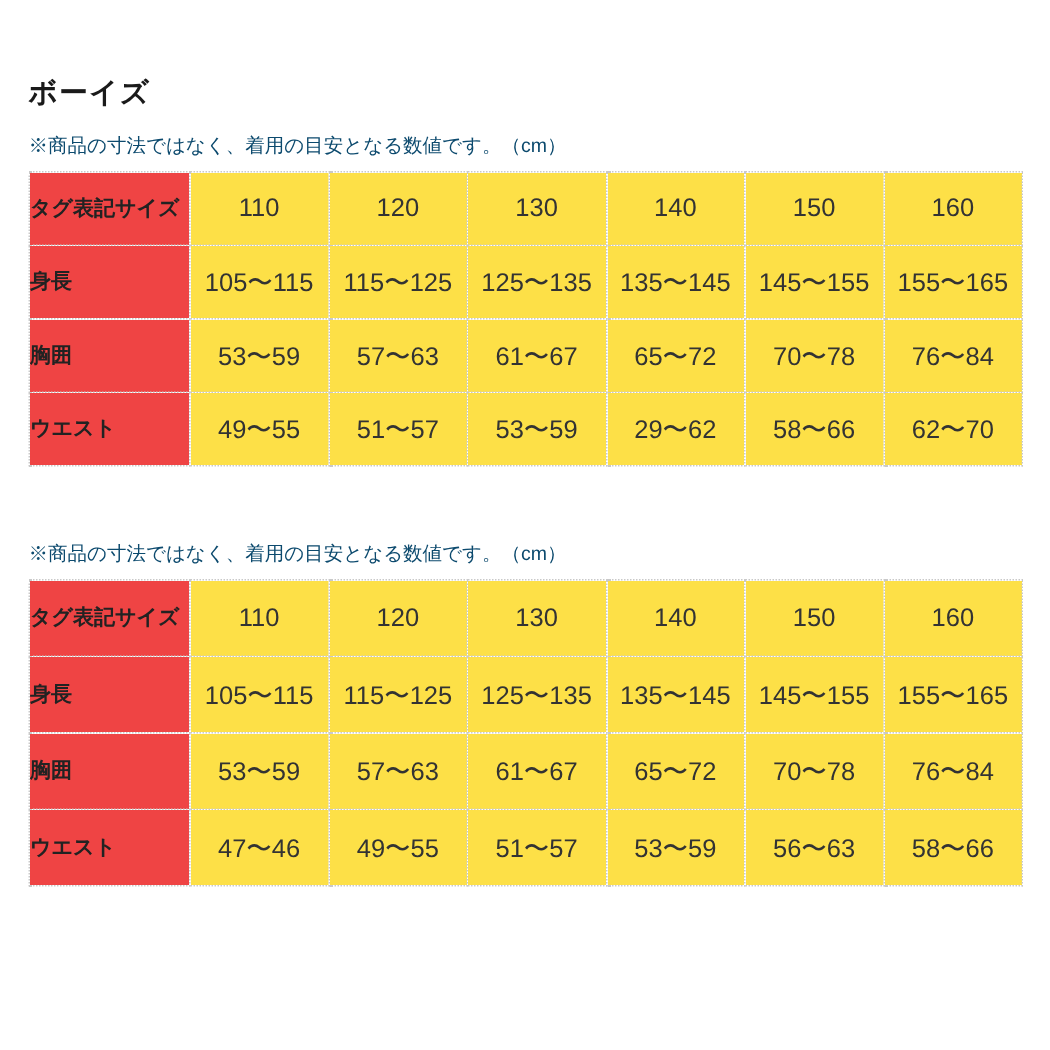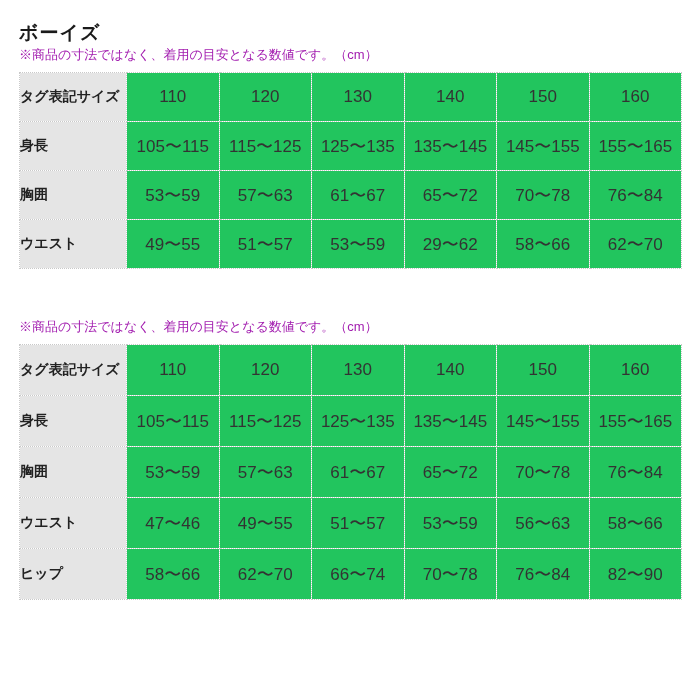--- a/index.html
+++ b/index.html
@@ -8,67 +8,67 @@
     background: #ffffff;
   }
   body {
     width: 700px;
     height: 700px;
     font-family: "Liberation Sans", sans-serif;
     color: #333333;
     overflow: hidden;
   }
   .wrap {
-    padding: 22px 18px 0 19px;
+    padding: 52px 18px 0 19px;
   }
   .section { margin: 0; }
   .section + .section { margin-top: 50px; }
   .section-title {
     font-size: 19px;
     font-weight: bold;
     color: #1a1a1a;
     letter-spacing: 1px;
     line-height: 22px;
   }
   .note {
     font-size: 13px;
-    color: #a21caf;
-    margin-top: 3px;
+    color: #0c4a6e;
+    margin-top: 15px;
     line-height: 16px;
   }
   table.size-table {
     border-collapse: collapse;
     table-layout: fixed;
     width: 663px;
     margin-top: 9px;
     background: #ffffff;
   }
   table.size-table td,
   table.size-table th {
     border: 1px dotted #c9c9c9;
     padding: 0;
     overflow: hidden;
     white-space: nowrap;
   }
   th.rowlab {
     width: 106px;
-    background: #e5e5e5;
+    background: #ef4444;
     border-right: 4px solid #000000;
     font-size: 14px;
     font-weight: bold;
     color: #222222;
     text-align: left;
     padding-left: 13px;
   }
   td.val {
     text-align: center;
     font-size: 17px;
     font-weight: normal;
     color: #333333;
-    background: #22c55e;
+    background: #fde047;
   }
   table.boys tr { height: 49px; }
   table.girls tr { height: 51px; }
 </style>
 </head>
 <body>
 
 <div class="wrap">
 
   <div class="section">
@@ -151,26 +151,17 @@
         </tr>
         <tr>
           <th class="rowlab">ウエスト</th>
           <td class="val">47〜46</td>
           <td class="val">49〜55</td>
           <td class="val">51〜57</td>
           <td class="val">53〜59</td>
           <td class="val">56〜63</td>
           <td class="val">58〜66</td>
         </tr>
-        <tr>
-          <th class="rowlab">ヒップ</th>
-          <td class="val">58〜66</td>
-          <td class="val">62〜70</td>
-          <td class="val">66〜74</td>
-          <td class="val">70〜78</td>
-          <td class="val">76〜84</td>
-          <td class="val">82〜90</td>
-        </tr>
       </tbody>
     </table>
   </div>
 
 </div>
 
 </body></html>

